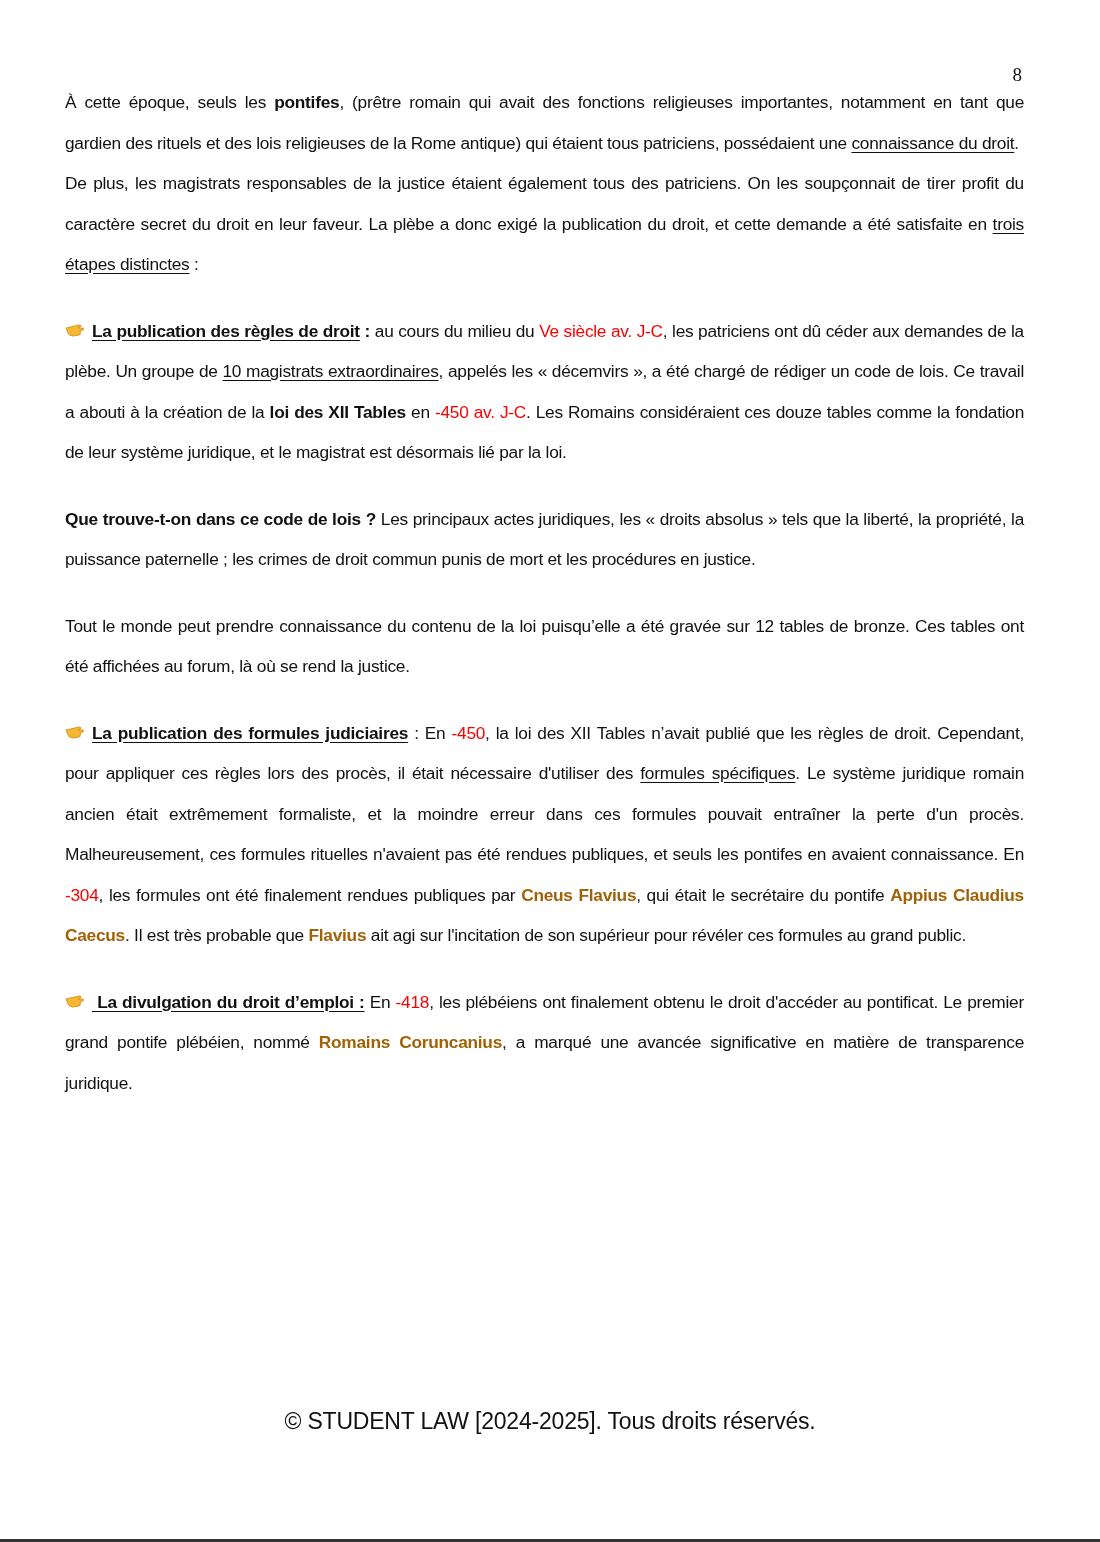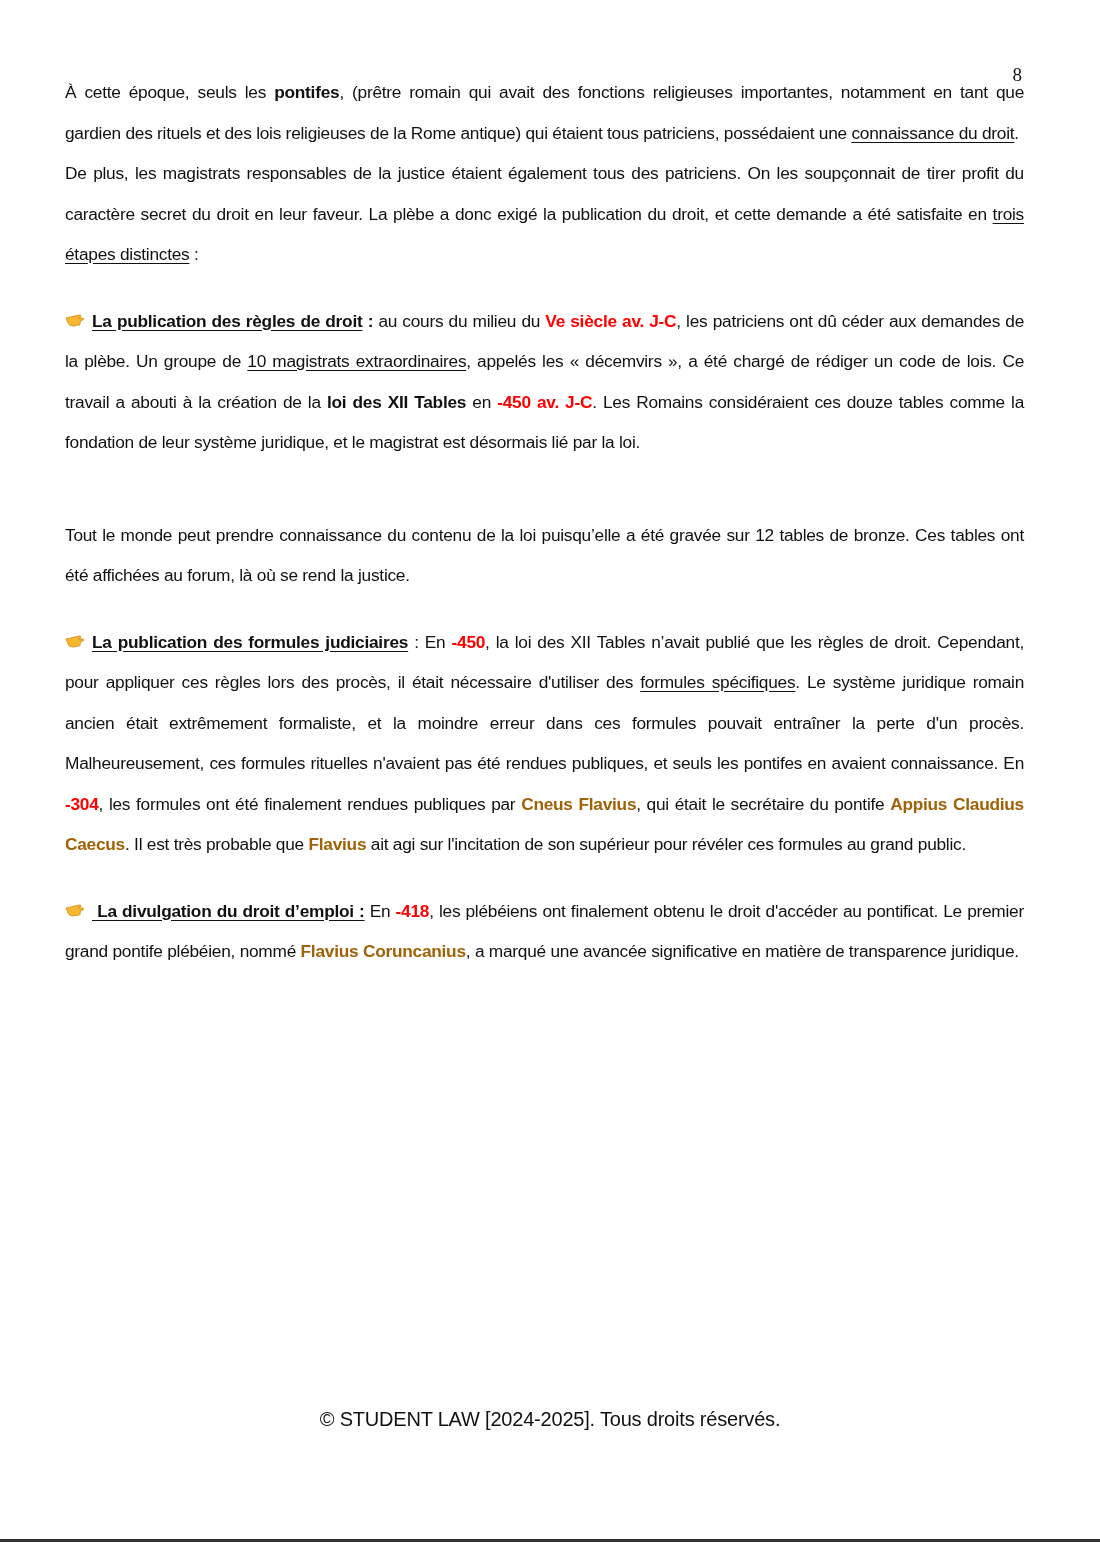--- a/index.html
+++ b/index.html
@@ -1,26 +1,26 @@
 <!DOCTYPE html>
 <html><head>
 <meta charset="utf-8">
 <style>
   html, body { margin: 0; padding: 0; background: #ffffff; }
   body { width: 1100px; height: 1542px; position: relative; overflow: hidden; font-family: "Liberation Sans", sans-serif; color: #111111; }
   .page-number { position: absolute; right: 78px; top: 64px; font-family: "Liberation Serif", serif; font-size: 19px; color: #111; }
-  .content { position: absolute; left: 65px; width: 959px; top: 72px; font-size: 17.3px; line-height: 40.5px; letter-spacing: -0.25px; }
+  .content { position: absolute; left: 65px; width: 959px; top: 82px; font-size: 17.3px; line-height: 40.5px; letter-spacing: -0.25px; }
   .content p { margin: 0; text-align: justify; text-align-last: left; }
   .gap { height: 26px; }
   .b { font-weight: bold; }
   .u { text-decoration: underline; text-underline-offset: 3px; }
-  .red { color: #ff0000; font-weight: bold; }
+  .red { color: #ff0000; font-weight: normal; }
   .purple { color: #a16207; font-weight: bold; }
   .hand { display: inline-block; width: 22px; height: 16px; vertical-align: -1px; margin-right: 5px; }
-  .footer { position: absolute; left: 0; right: 0; top: 1408px; text-align: center; font-size: 20px; color: #111; letter-spacing: -0.2px; }
+  .footer { position: absolute; left: 0; right: 0; top: 1408px; text-align: center; font-size: 23px; color: #111; letter-spacing: -0.2px; }
   .bottom-bar { position: absolute; left: 0; right: 0; bottom: 0; height: 3px; background: #333333; }
 </style>
 </head>
 <body>
 
 <div class="page-number">8</div>
 
 <div class="content">
 
   <p><span>À cette époque, seuls les </span><span class="b">pontifes</span><span>, (prêtre romain qui avait des fonctions religieuses importantes, notamment en tant que gardien des rituels et des lois religieuses de la Rome antique) qui étaient tous patriciens, possédaient une </span><span class="u">connaissance du droit</span><span>.</span></p>
@@ -28,36 +28,37 @@
   <p><span>De plus, les magistrats responsables de la justice étaient également tous des patriciens. On les soupçonnait de tirer profit du caractère secret du droit en leur faveur. La plèbe a donc exigé la publication du droit, et cette demande a été satisfaite en </span><span class="u">trois étapes distinctes</span><span> :</span></p>
 
   <div class="gap"></div>
 
   <p><svg class="hand" viewBox="0 0 22 16">
         <path d="M1 6 L14 3 Q16 2.5 16 4.5 L13 6 L18 6 Q19.5 6.5 18 8 L15 8.5 Q16.5 9.5 15 11 Q16 12.5 14 13 L8 14 Q4 14 3 11 Z" fill="#f7b731" stroke="#d08b10" stroke-width="0.8"></path>
       </svg><span class="b u">La publication des règles de droit</span><span class="b"> :</span><span> au cours du milieu du </span><span class="red">Ve siècle av. J-C</span><span>, les patriciens ont dû céder aux demandes de la plèbe. Un groupe de </span><span class="u">10 magistrats extraordinaires</span><span>, appelés les « décemvirs », a été chargé de rédiger un code de lois. Ce travail a abouti à la création de la </span><span class="b">loi des XII Tables</span><span> en </span><span class="red">-450 av. J-C</span><span>. Les Romains considéraient ces douze tables comme la fondation de leur système juridique, et le magistrat est désormais lié par la loi.</span></p>
 
   <div class="gap"></div>
 
+  <p><span class="b">Que trouve-t-on dans ce code de lois ?</span><span> Les principaux actes juridiques, les « droits absolus » tels que la liberté, la propriété, la puissance paternelle ; les crimes de droit commun punis de mort et les procédures en justice.</span></p>
 
   <div class="gap"></div>
 
   <p><span>Tout le monde peut prendre connaissance du contenu de la loi puisqu’elle a été gravée sur 12 tables de bronze. Ces tables ont été affichées au forum, là où se rend la justice.</span></p>
 
   <div class="gap"></div>
 
   <p><svg class="hand" viewBox="0 0 22 16">
         <path d="M1 6 L14 3 Q16 2.5 16 4.5 L13 6 L18 6 Q19.5 6.5 18 8 L15 8.5 Q16.5 9.5 15 11 Q16 12.5 14 13 L8 14 Q4 14 3 11 Z" fill="#f7b731" stroke="#d08b10" stroke-width="0.8"></path>
       </svg><span class="b u">La publication des formules judiciaires</span><span> : En </span><span class="red">-450</span><span>, la loi des XII Tables n’avait publié que les règles de droit. Cependant, pour appliquer ces règles lors des procès, il était nécessaire d'utiliser des </span><span class="u">formules spécifiques</span><span>. Le système juridique romain ancien était extrêmement formaliste, et la moindre erreur dans ces formules pouvait entraîner la perte d'un procès. Malheureusement, ces formules rituelles n'avaient pas été rendues publiques, et seuls les pontifes en avaient connaissance. En </span><span class="red">-304</span><span>, les formules ont été finalement rendues publiques par </span><span class="purple">Cneus Flavius</span><span>, qui était le secrétaire du pontife </span><span class="purple">Appius Claudius Caecus</span><span>. Il est très probable que </span><span class="purple">Flavius</span><span> ait agi sur l'incitation de son supérieur pour révéler ces formules au grand public.</span></p>
 
   <div class="gap"></div>
 
   <p><svg class="hand" viewBox="0 0 22 16">
         <path d="M1 6 L14 3 Q16 2.5 16 4.5 L13 6 L18 6 Q19.5 6.5 18 8 L15 8.5 Q16.5 9.5 15 11 Q16 12.5 14 13 L8 14 Q4 14 3 11 Z" fill="#f7b731" stroke="#d08b10" stroke-width="0.8"></path>
-      </svg><span class="b u"> La divulgation du droit d’emploi :</span><span> En </span><span class="red">-418</span><span>, les plébéiens ont finalement obtenu le droit d'accéder au pontificat. Le premier grand pontife plébéien, nommé </span><span class="purple">Flavius Coruncanius</span><span>, a marqué une avancée significative en matière de transparence juridique.</span></p>
+      </svg><span class="b u"> La divulgation du droit d’emploi :</span><span> En </span><span class="red">-418</span><span>, les plébéiens ont finalement obtenu le droit d'accéder au pontificat. Le premier grand pontife plébéien, nommé </span><span class="purple">Romains Coruncanius</span><span>, a marqué une avancée significative en matière de transparence juridique.</span></p>
 
   <div class="gap"></div>
 
 
 </div>
 
 <div class="footer">© STUDENT LAW [2024-2025]. Tous droits réservés.</div>
 <div class="bottom-bar"></div>
 
 </body></html>

